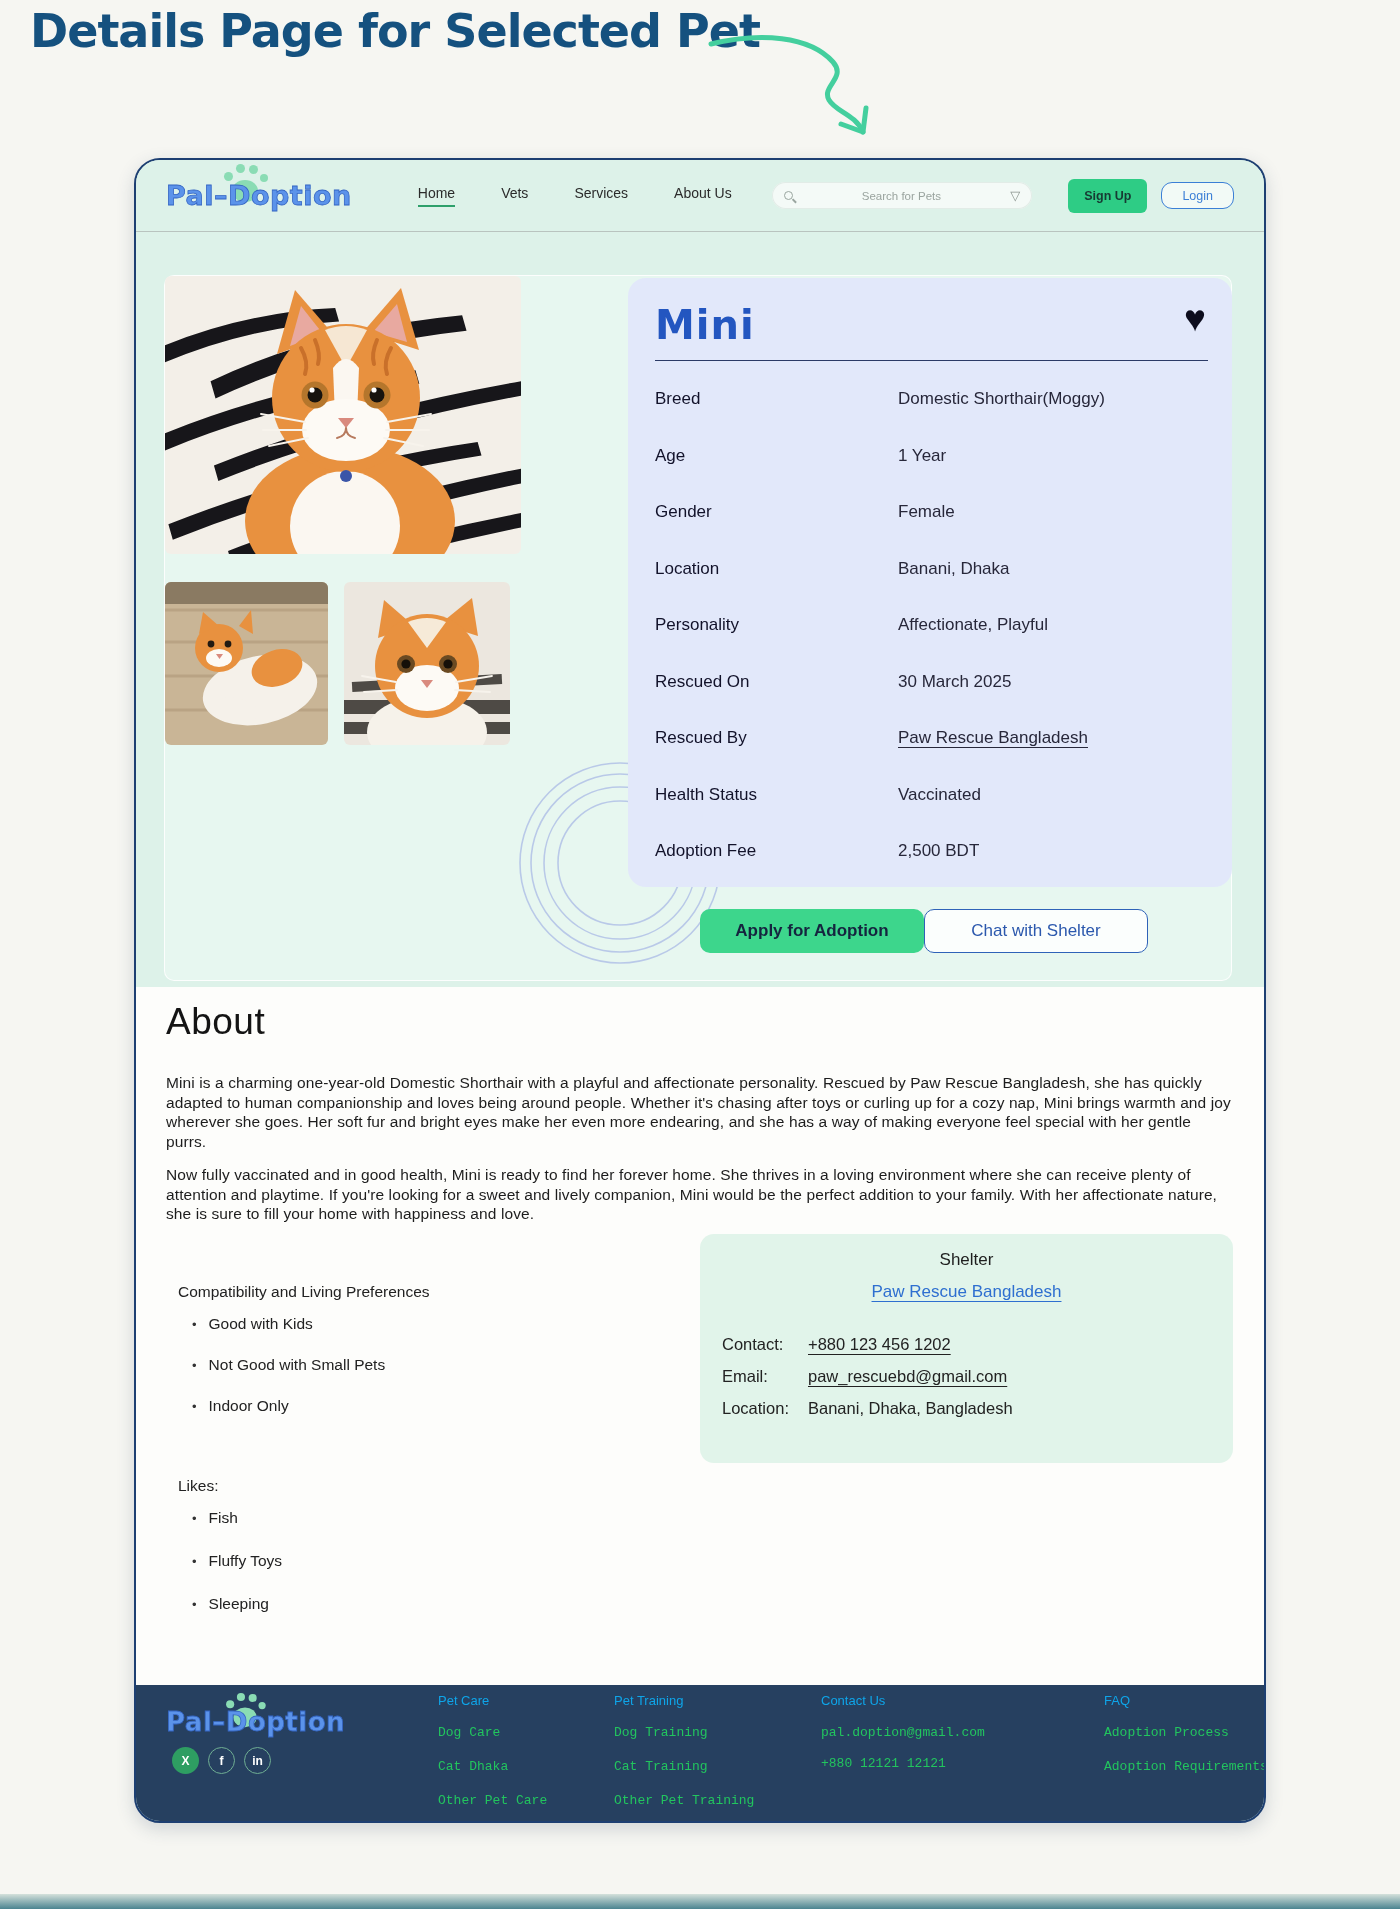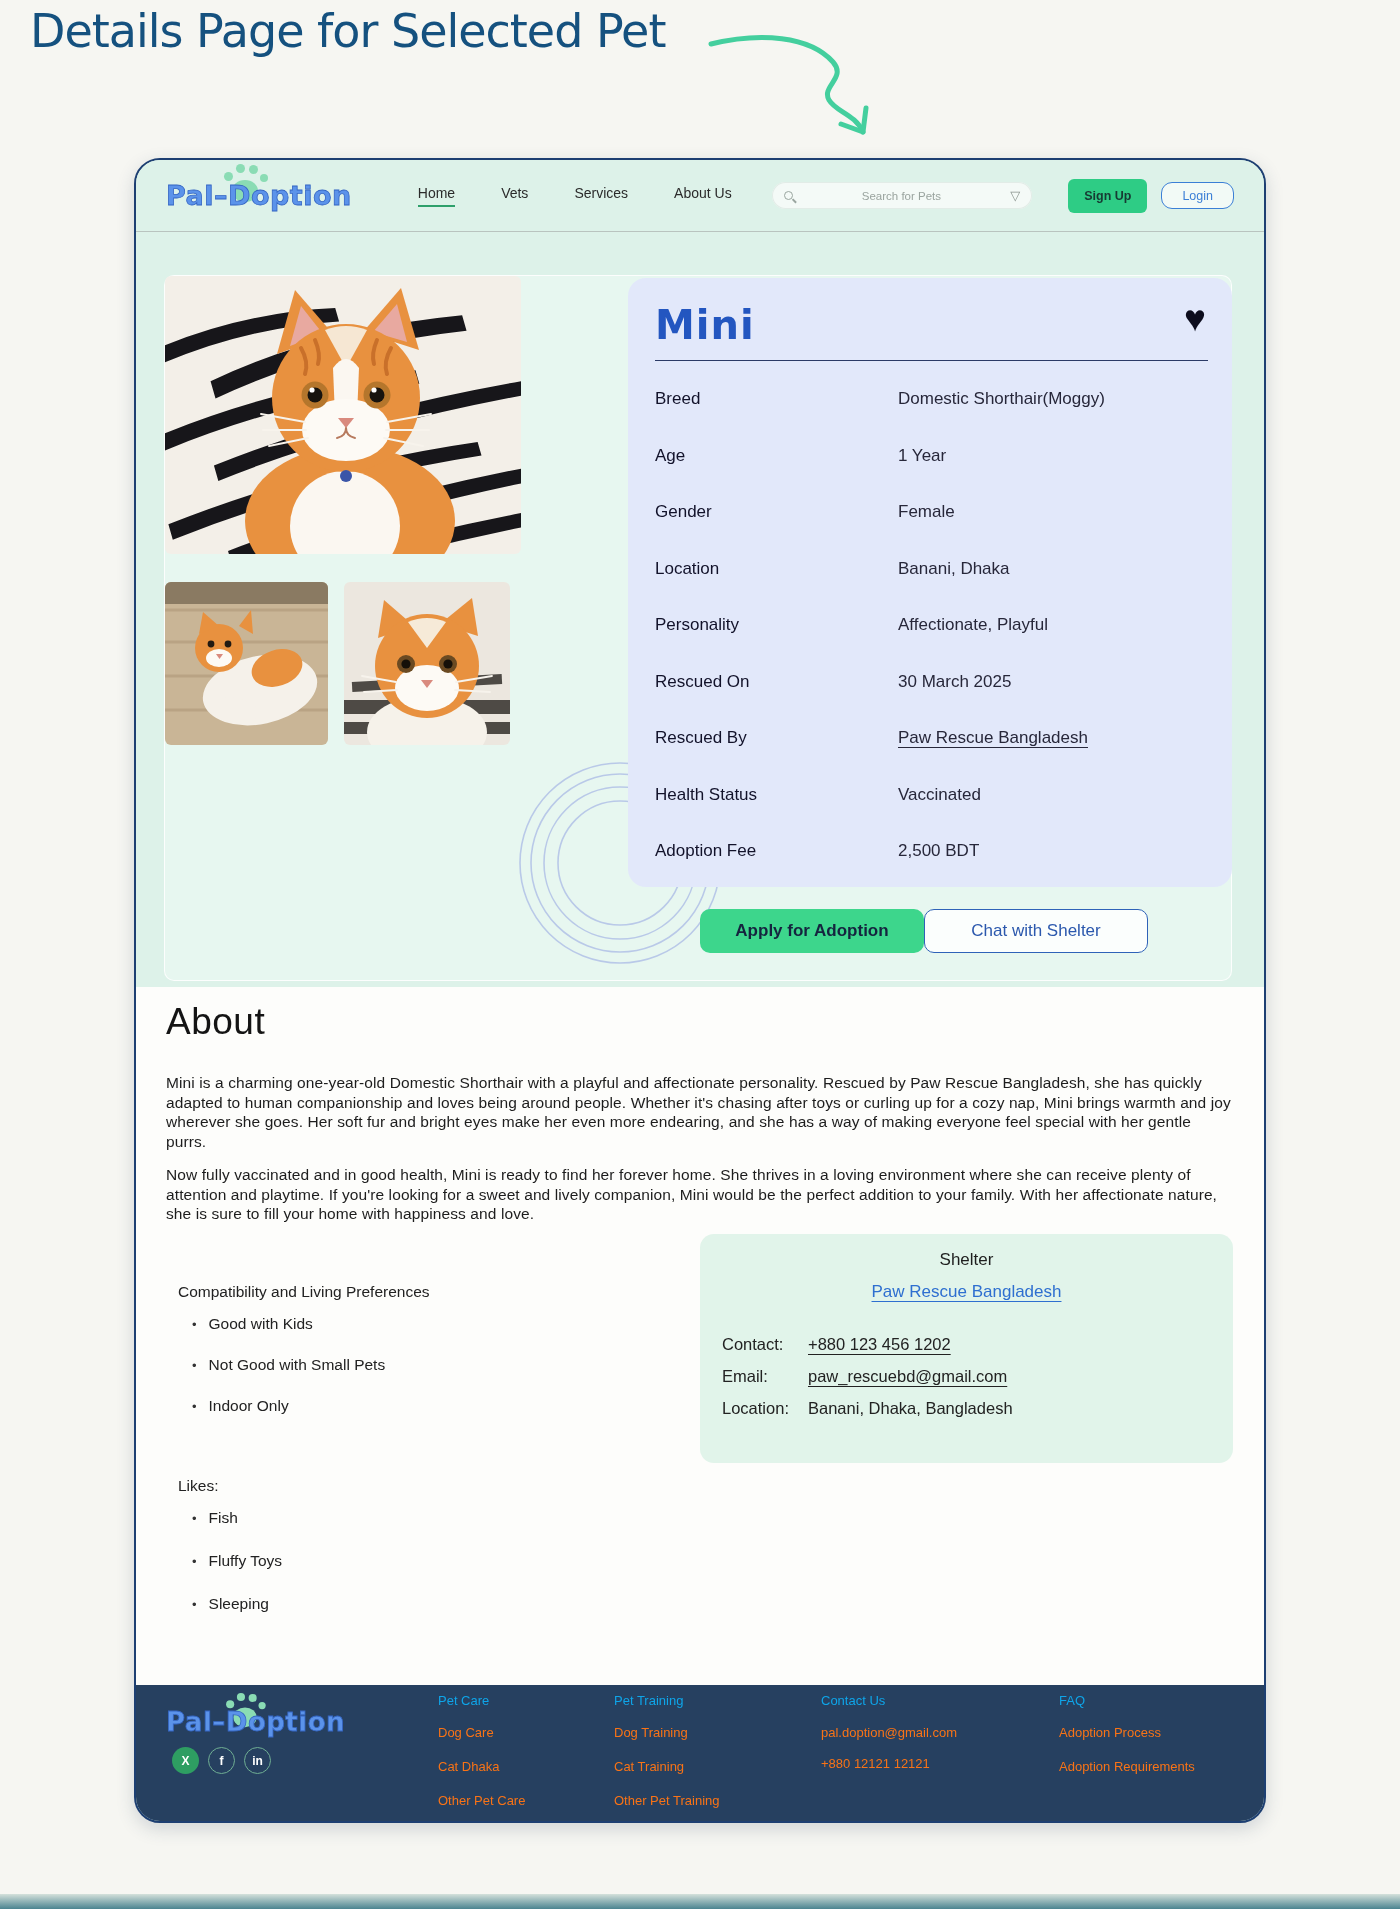--- a/index.html
+++ b/index.html
@@ -7,21 +7,21 @@
   body {
     position:relative;
     background:#f6f6f2;
     font-family:"Liberation Sans", sans-serif;
     color:#1f1f1f;
     overflow:hidden;
   }
   
   .page-title {
     position:absolute; left:30px; top:4px;
-    font-size:46px; font-weight:400; letter-spacing:-1px;
+    font-size:46px; font-weight:700; letter-spacing:-1px;
     color:#15517f;
     font-family:"DejaVu Sans", sans-serif;
   }
   .arrow-doodle { position:absolute; left:705px; top:28px; }
   
   .card {
     position:absolute; left:134px; top:158px; width:1132px; height:1665px;
     background:#ddf2e9;
     border:2px solid #1d3f72; border-radius:26px;
     overflow:hidden;
@@ -143,23 +143,23 @@
   .footer .logo { position:absolute; left:30px; top:22px; font-size:26px; }
   .footer .paw { transform:scale(.9); }
   .social-row { position:absolute; left:36px; top:62px; display:flex; gap:9px; }
   .social-circle {
     width:27px; height:27px; border-radius:50%; display:flex; align-items:center; justify-content:center;
     font-size:12px; font-weight:700; color:#fff; cursor:pointer;
   }
   .social-x { background:#2e9e62; }
   .social-o { background:transparent; border:1px solid #6fae93; }
   .f-col { position:absolute; top:8px; font-size:13px; }
-  .f-col-1 { left:302px; } .f-col-2 { left:478px; } .f-col-3 { left:685px; } .f-col-4 { left:923px; }
+  .f-col-1 { left:302px; } .f-col-2 { left:478px; } .f-col-3 { left:685px; } .f-col-4 { left:968px; }
   .f-col-title { color:#0ea5e9; margin-bottom:17px; }
-  .f-item { color:#f97316; margin-bottom:19px; cursor:pointer; white-space:nowrap; }
+  .f-item { color:#22c55e; margin-bottom:19px; cursor:pointer; white-space:nowrap;font-family:Liberation Mono, monospace; }
   .f-col-3 .f-item { margin-bottom:16px; }
   
   .bottom-band { position:absolute; left:0; bottom:0; width:1400px; height:15px;
     background:linear-gradient(to bottom, rgba(110,160,150,.25), #4b8490); }
 </style>
 </head>
 <body>
 
 <div class="page-title">Details Page for Selected Pet</div>
 

